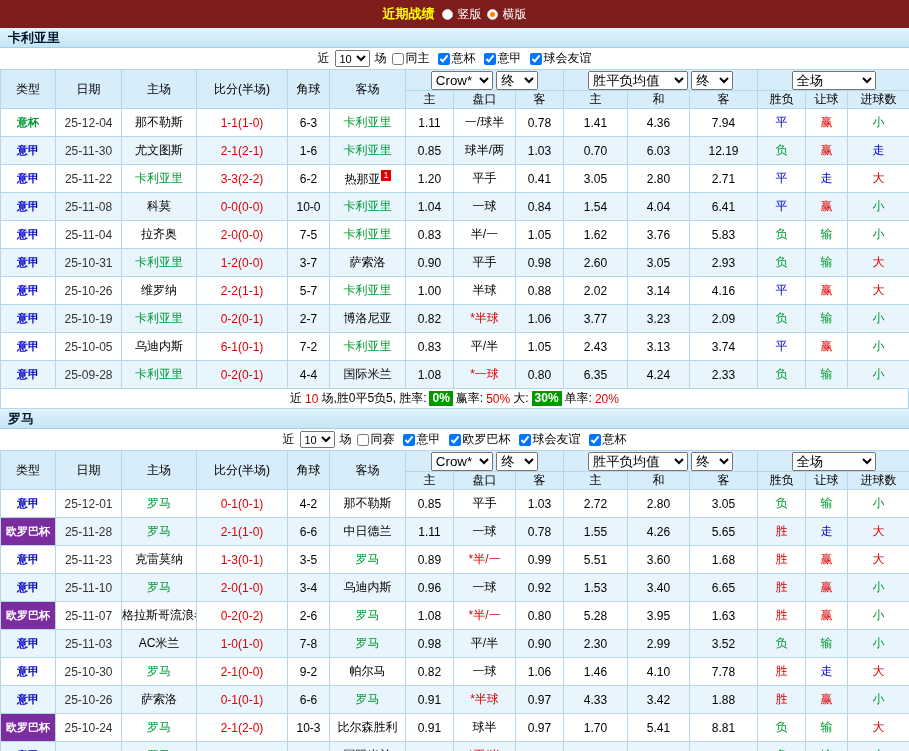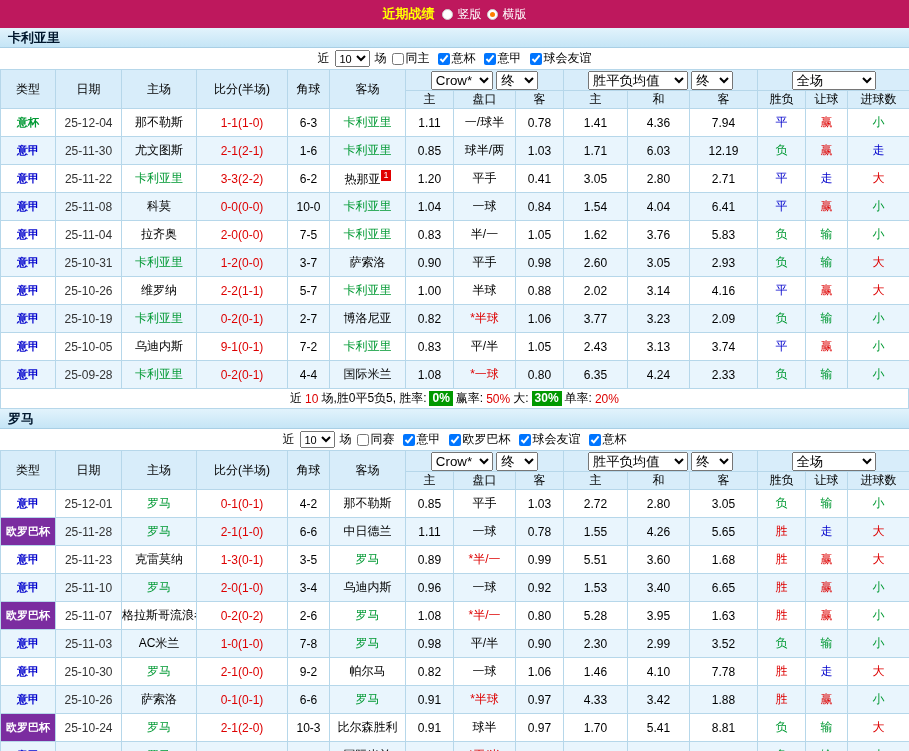--- a/index.html
+++ b/index.html
@@ -1,20 +1,20 @@
 <!DOCTYPE html>
 <html><head>
 <meta charset="utf-8">
 <style>
   * { margin:0; padding:0; box-sizing:border-box; }
   html,body { width:909px; height:751px; overflow:hidden; background:#fff;
     font-family:"Liberation Sans","DejaVu Sans",sans-serif; font-size:12px; color:#000; }
 
   
-  .topbar { height:28px; background:#be185d; display:flex; align-items:center;
+  .topbar { height:28px; background:#7f1d1d; display:flex; align-items:center;
     justify-content:center; gap:5px; color:#fff; }
   .topbar .title { color:#ffff00; font-weight:bold; font-size:13px; margin-right:2px; }
   .radio { display:inline-block; width:11px; height:11px; border-radius:50%;
     background:#fff; border:1px solid #cfcfcf; position:relative; }
   .radio.selected::after { content:""; position:absolute; left:2px; top:2px;
     width:5px; height:5px; border-radius:50%; background:#ff7e00; }
   .radio-label { font-size:12px; cursor:pointer; }
 
   
   .team-header { height:20px; background:linear-gradient(#e2f3fc,#c5e5f6);
@@ -164,21 +164,21 @@
         <tr>
           <td class="c-type t-blue">意甲</td>
           <td class="c-date">25-11-30</td>
           <td>尤文图斯</td>
           <td class="t-score">2-1(2-1)</td>
           <td>1-6</td>
           <td class="t-green">卡利亚里</td>
           <td>0.85</td>
           <td>球半/两</td>
           <td>1.03</td>
-          <td>1.71</td>
+          <td>0.70</td>
           <td>6.03</td>
           <td>12.19</td>
           <td class="t-green">负</td>
           <td class="t-red">赢</td>
           <td class="t-blue">走</td>
         </tr>
         <tr>
           <td class="c-type t-blue">意甲</td>
           <td class="c-date">25-11-22</td>
           <td class="t-green">卡利亚里</td>
@@ -277,21 +277,21 @@
           <td>3.23</td>
           <td>2.09</td>
           <td class="t-green">负</td>
           <td class="t-green">输</td>
           <td class="t-green">小</td>
         </tr>
         <tr>
           <td class="c-type t-blue">意甲</td>
           <td class="c-date">25-10-05</td>
           <td>乌迪内斯</td>
-          <td class="t-score">9-1(0-1)</td>
+          <td class="t-score">6-1(0-1)</td>
           <td>7-2</td>
           <td class="t-green">卡利亚里</td>
           <td>0.83</td>
           <td>平/半</td>
           <td>1.05</td>
           <td>2.43</td>
           <td>3.13</td>
           <td>3.74</td>
           <td class="t-blue">平</td>
           <td class="t-red">赢</td>

